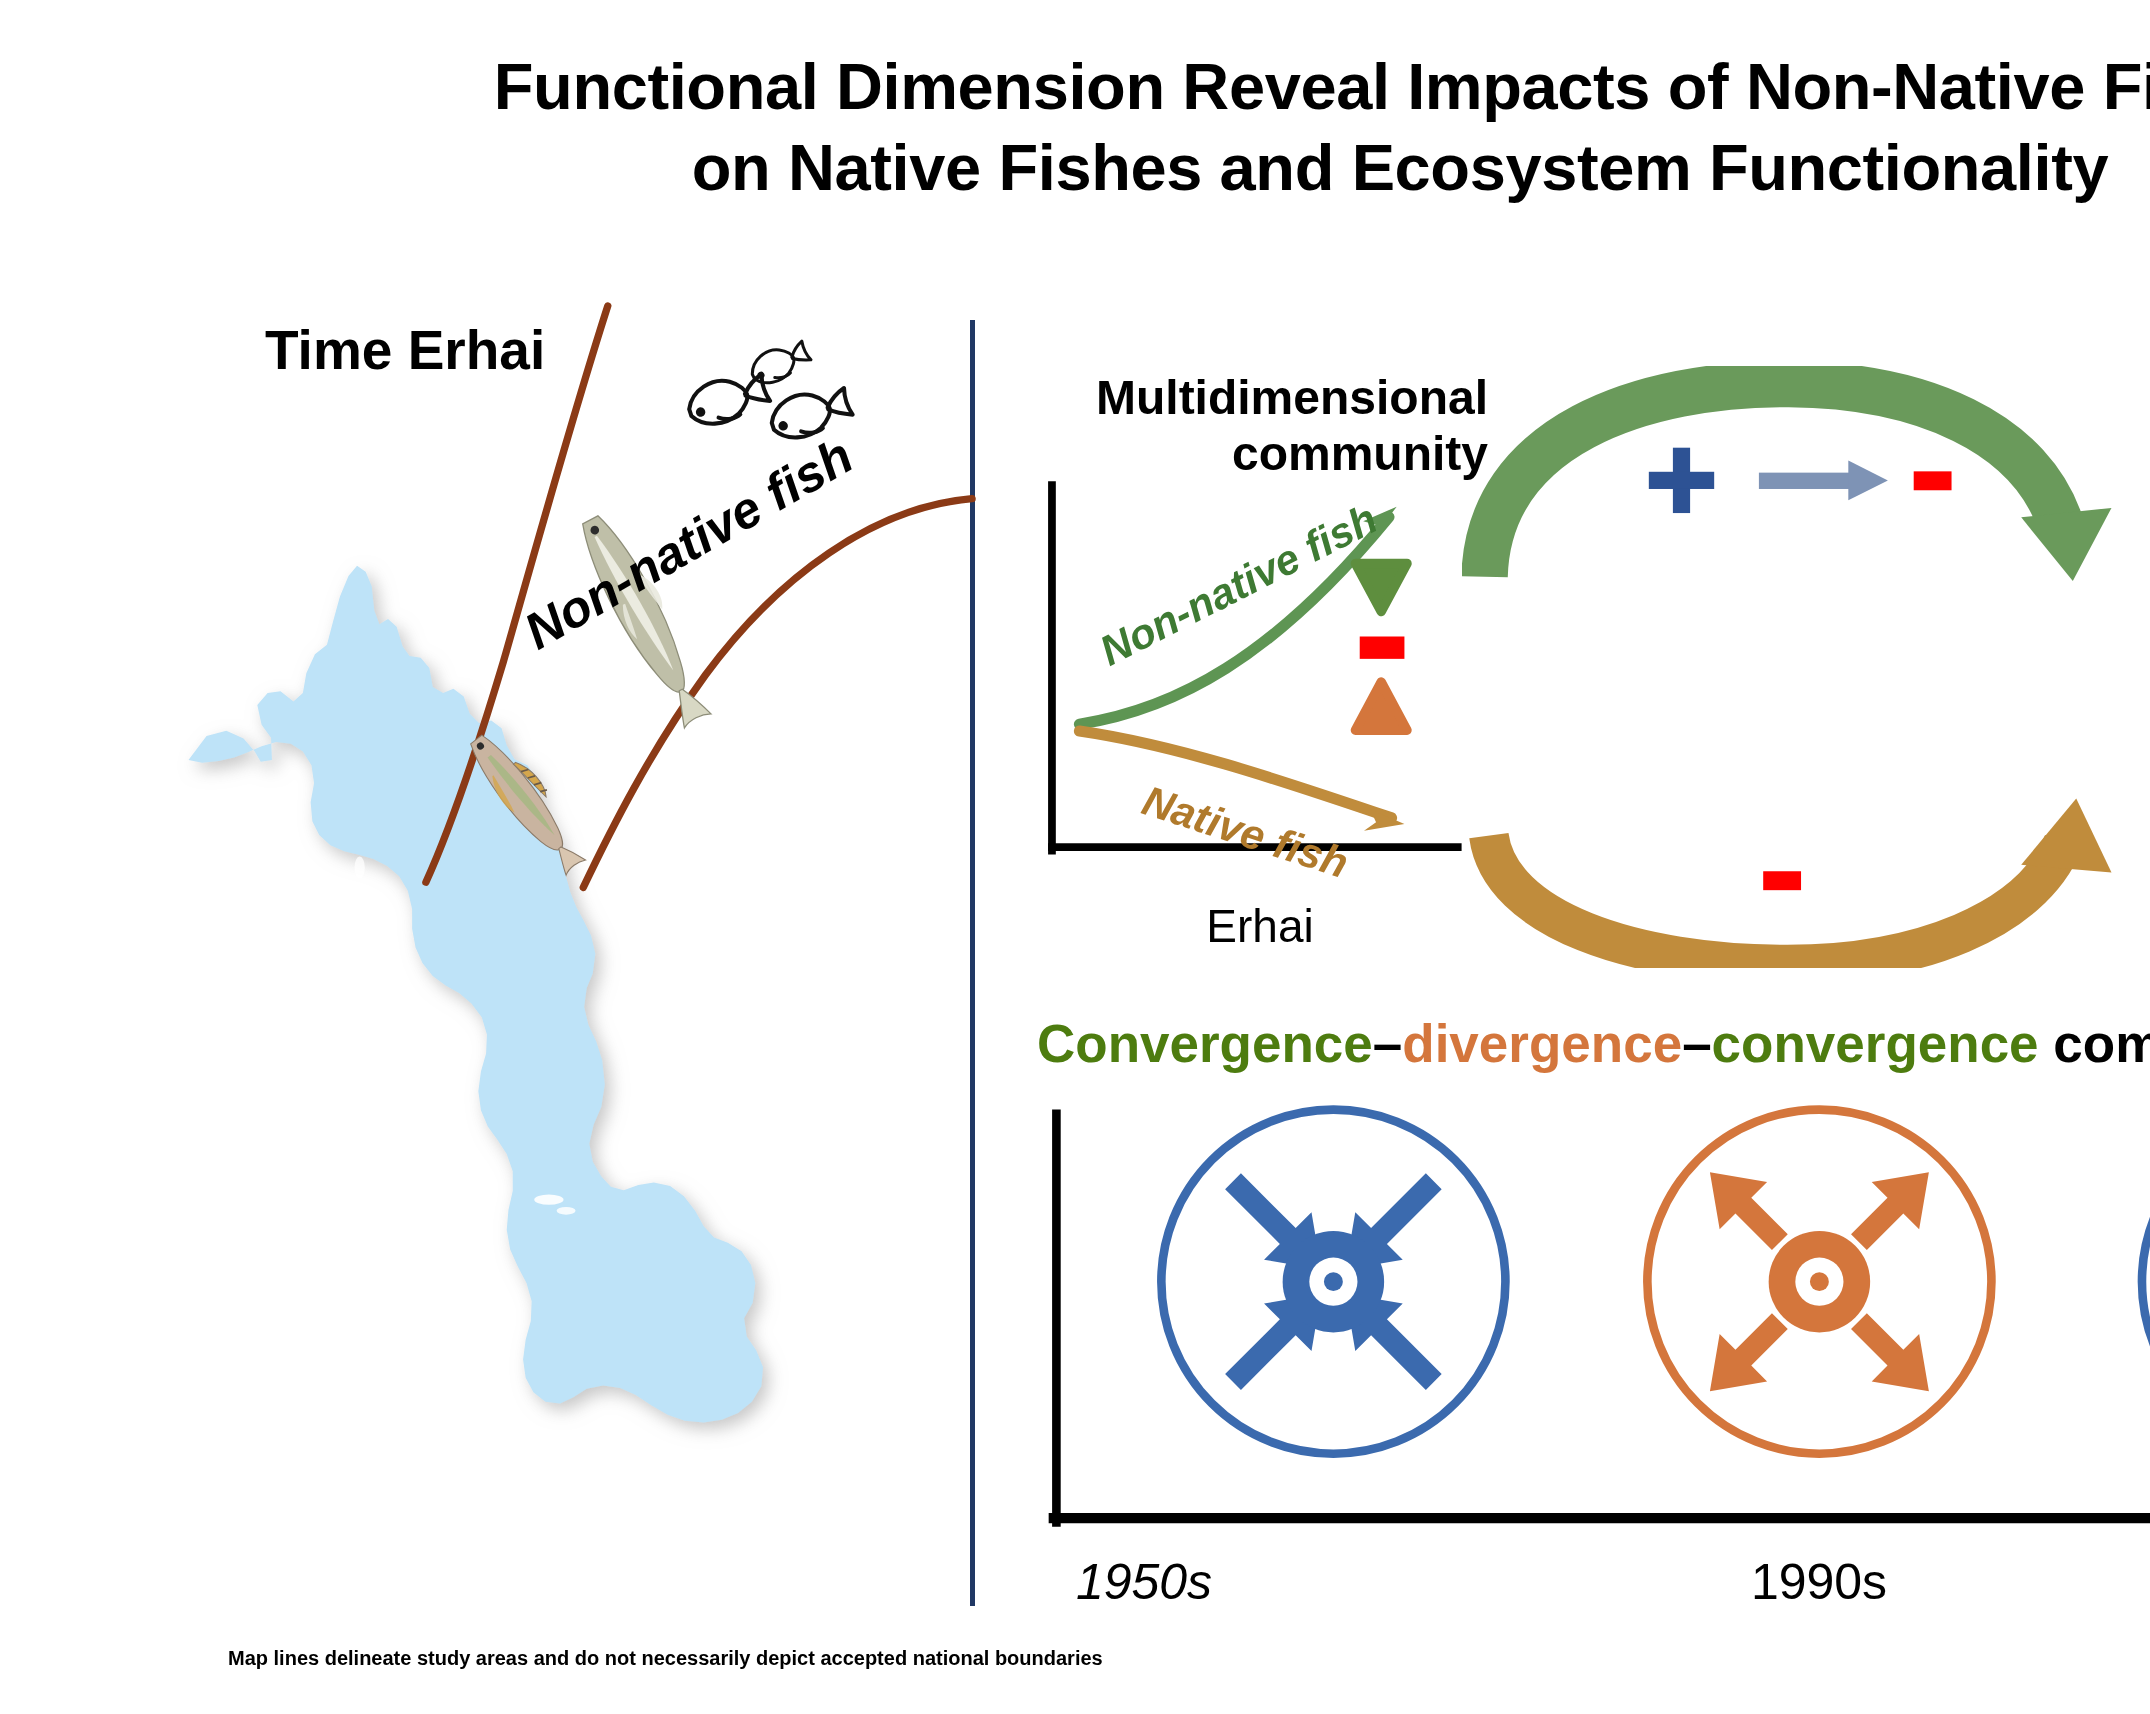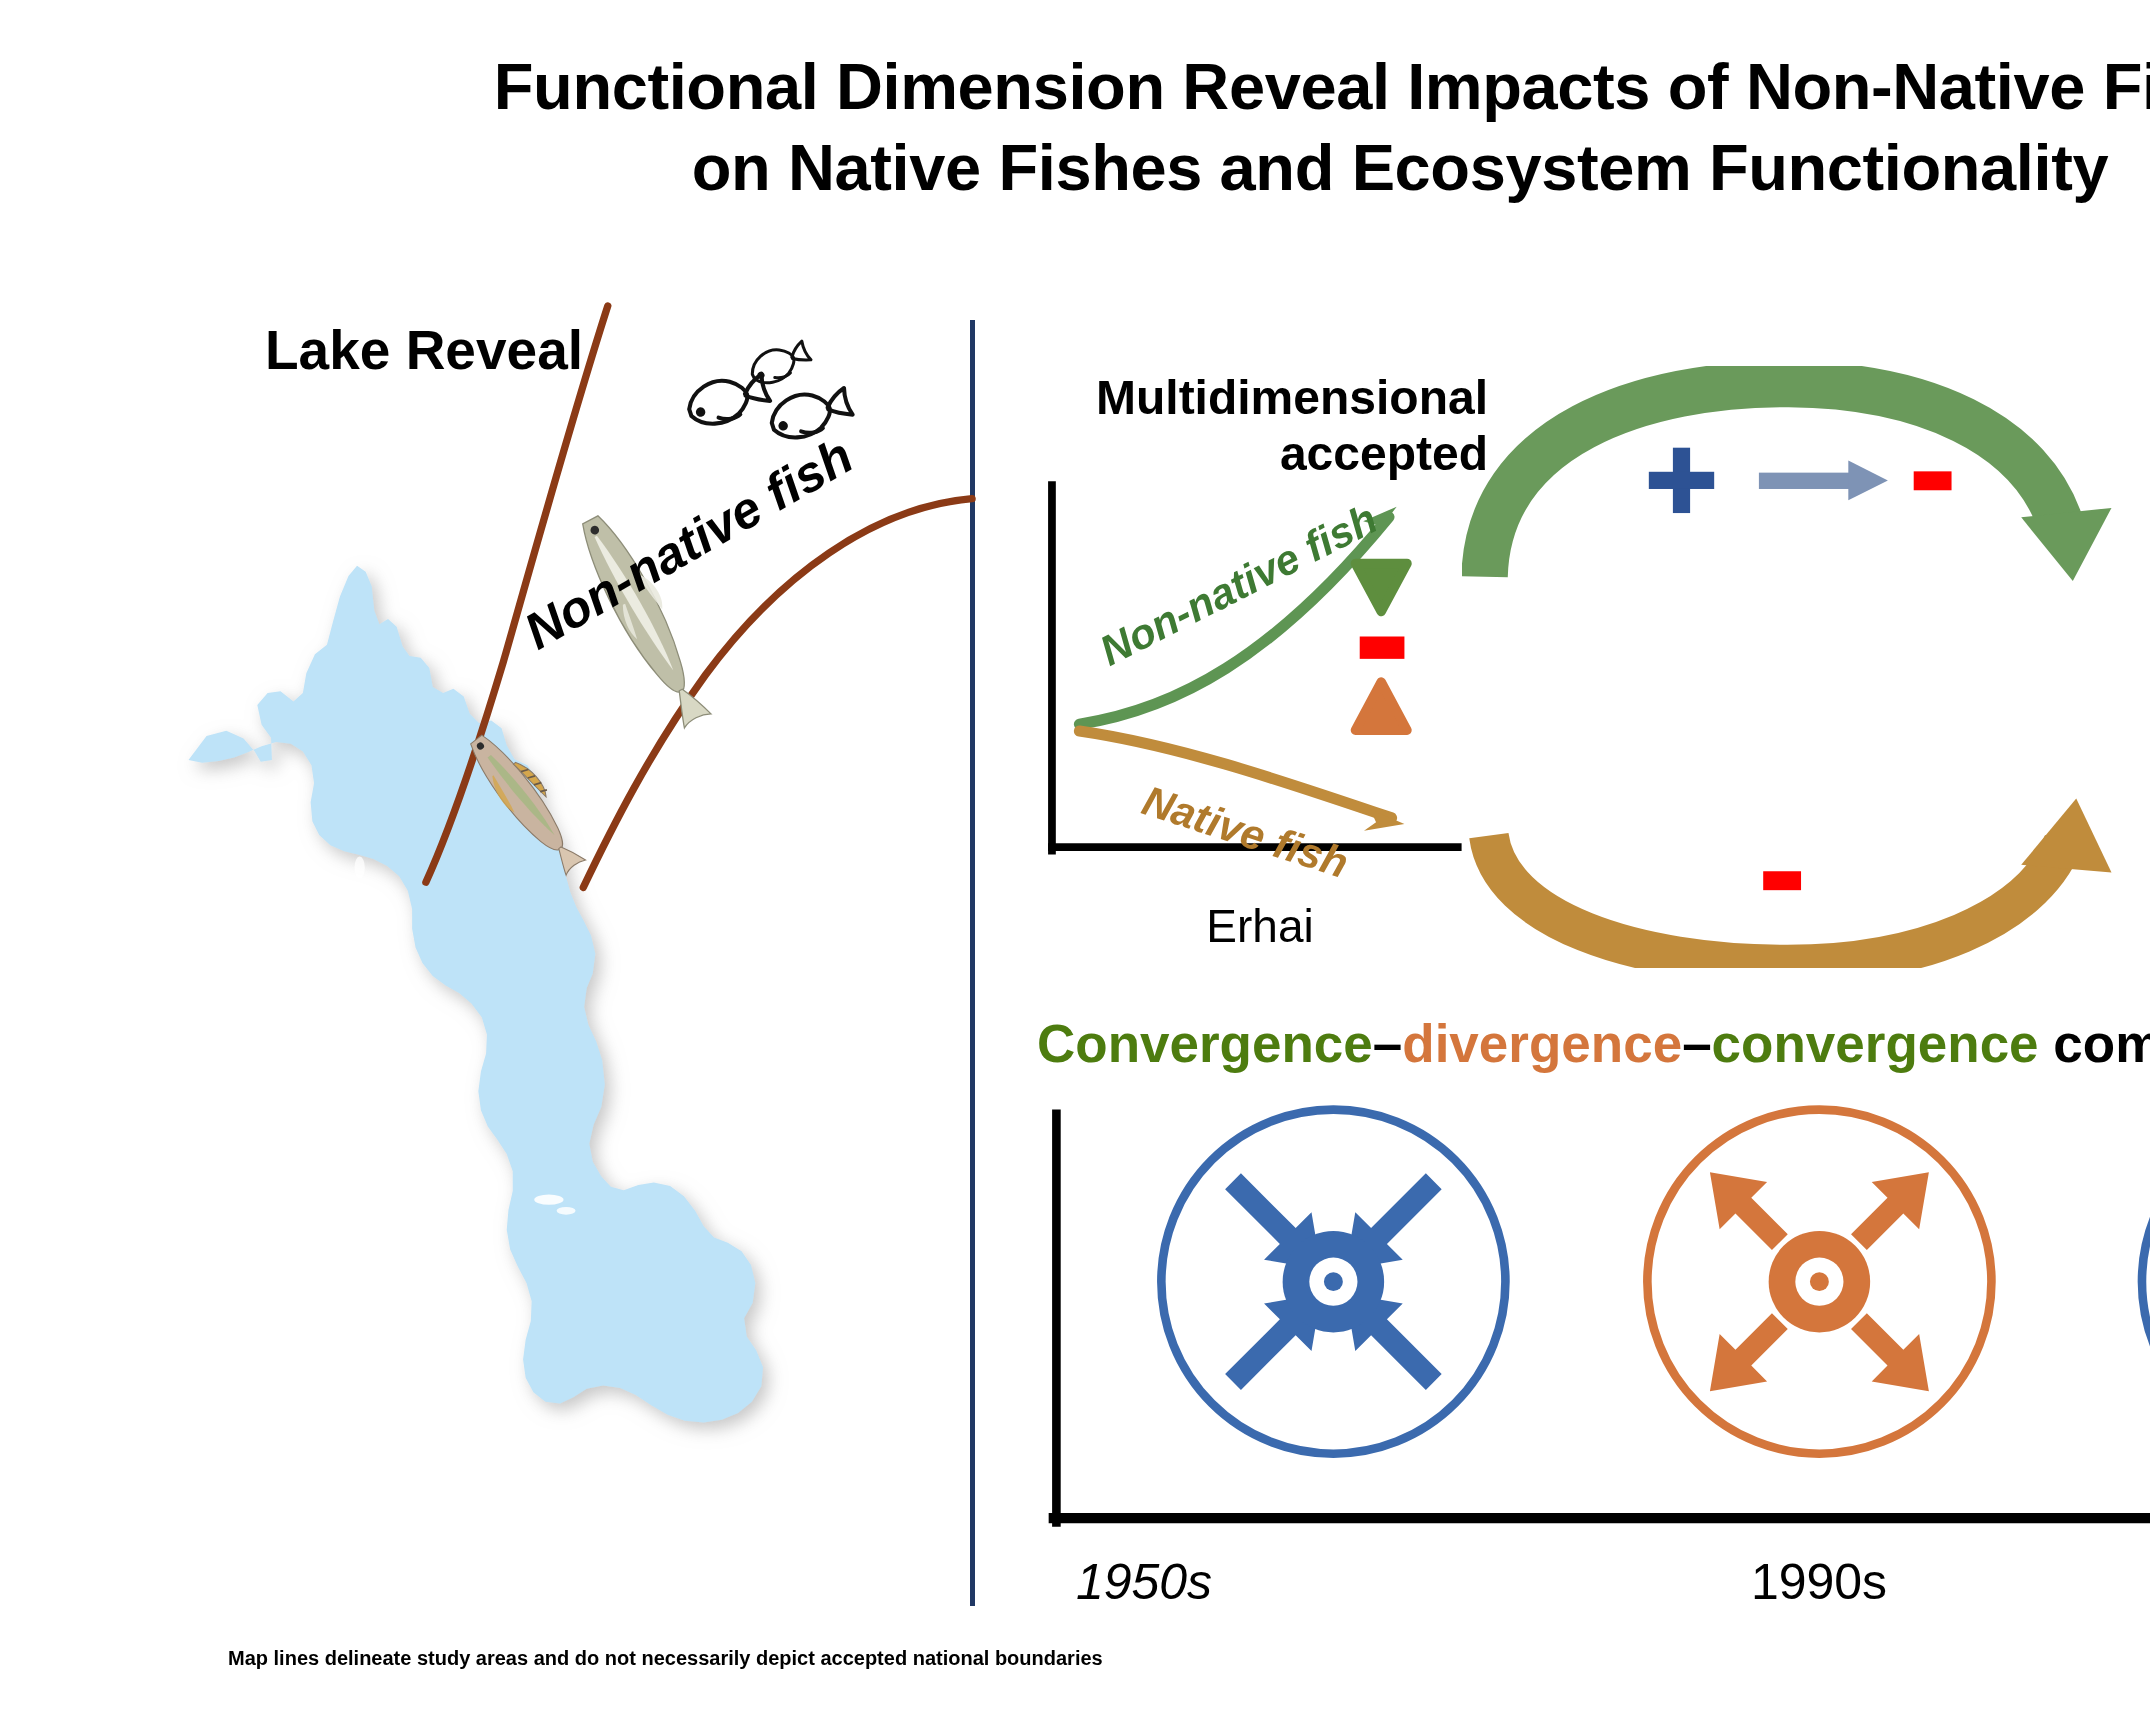--- a/index.html
+++ b/index.html
@@ -174,30 +174,30 @@
         <path d="M 0,0 C 80,-26 230,-32 340,-8 C 374,0 392,12 392,22 C 392,34 374,46 340,54 C 230,78 80,68 0,40 Z" fill="#C9B4A0" stroke="#8a7a68" stroke-width="3"></path>
         <path d="M 388,18 C 416,2 442,-8 460,-14 C 450,6 448,36 460,56 C 442,50 416,38 388,26 Z" fill="#D9C6B0" stroke="#8a7a68" stroke-width="3"></path>
         <path d="M 120,-28 C 160,-54 220,-56 250,-36 C 210,-30 160,-26 120,-20 Z" fill="#D4A64C" stroke="#8a7a68" stroke-width="3"></path>
         <path d="M 150,-24 L 158,-44 M 176,-28 L 184,-48 M 202,-30 L 210,-50 M 228,-32 L 236,-50" stroke="#6a5a48" stroke-width="5"></path>
         <path d="M 60,14 C 160,0 270,0 350,12 C 270,26 160,32 60,26 Z" fill="#9BB97A" opacity="0.65"></path>
         <path d="M 110,48 C 150,72 200,76 230,62 C 196,54 150,50 110,44 Z" fill="#D4A64C" opacity="0.8"></path>
         <circle cx="22" cy="22" r="10" fill="#2c2c2c"></circle>
       </g>
     </svg>
 
-    <div id="lake-label">Lake Reveal</div>
+    <div id="lake-label">Time Erhai</div>
     <div id="nonnative-label">Non-native fish</div>
   </div>
 
   <div id="footer">Map lines delineate study areas and do not necessarily depict accepted national boundaries</div>
 
   <div id="md-panel">
     <div class="panel-title" id="md-title">
       <span>Multidimensional</span><br>
-      <span>accepted</span>
+      <span>community</span>
     </div>
 
     <svg width="456" height="533" viewBox="0 0 1060 1240" style="position:absolute;left:0;top:0;">
 
       <path d="M 46,268 L 46,1118" stroke="#000" stroke-width="18" stroke-linecap="square" fill="none"></path>
       <path d="M 46,1110 L 990,1110" stroke="#000" stroke-width="18" stroke-linecap="square" fill="none"></path>
 
       <g>
         <path d="M 110,824 C 330,790 560,672 830,342" fill="none" stroke="#5E9553" stroke-width="26" stroke-linecap="round"></path>
         <path d="M 848,318 L 770,352 L 800,360 L 792,392 Z" fill="#5E9553"></path>

